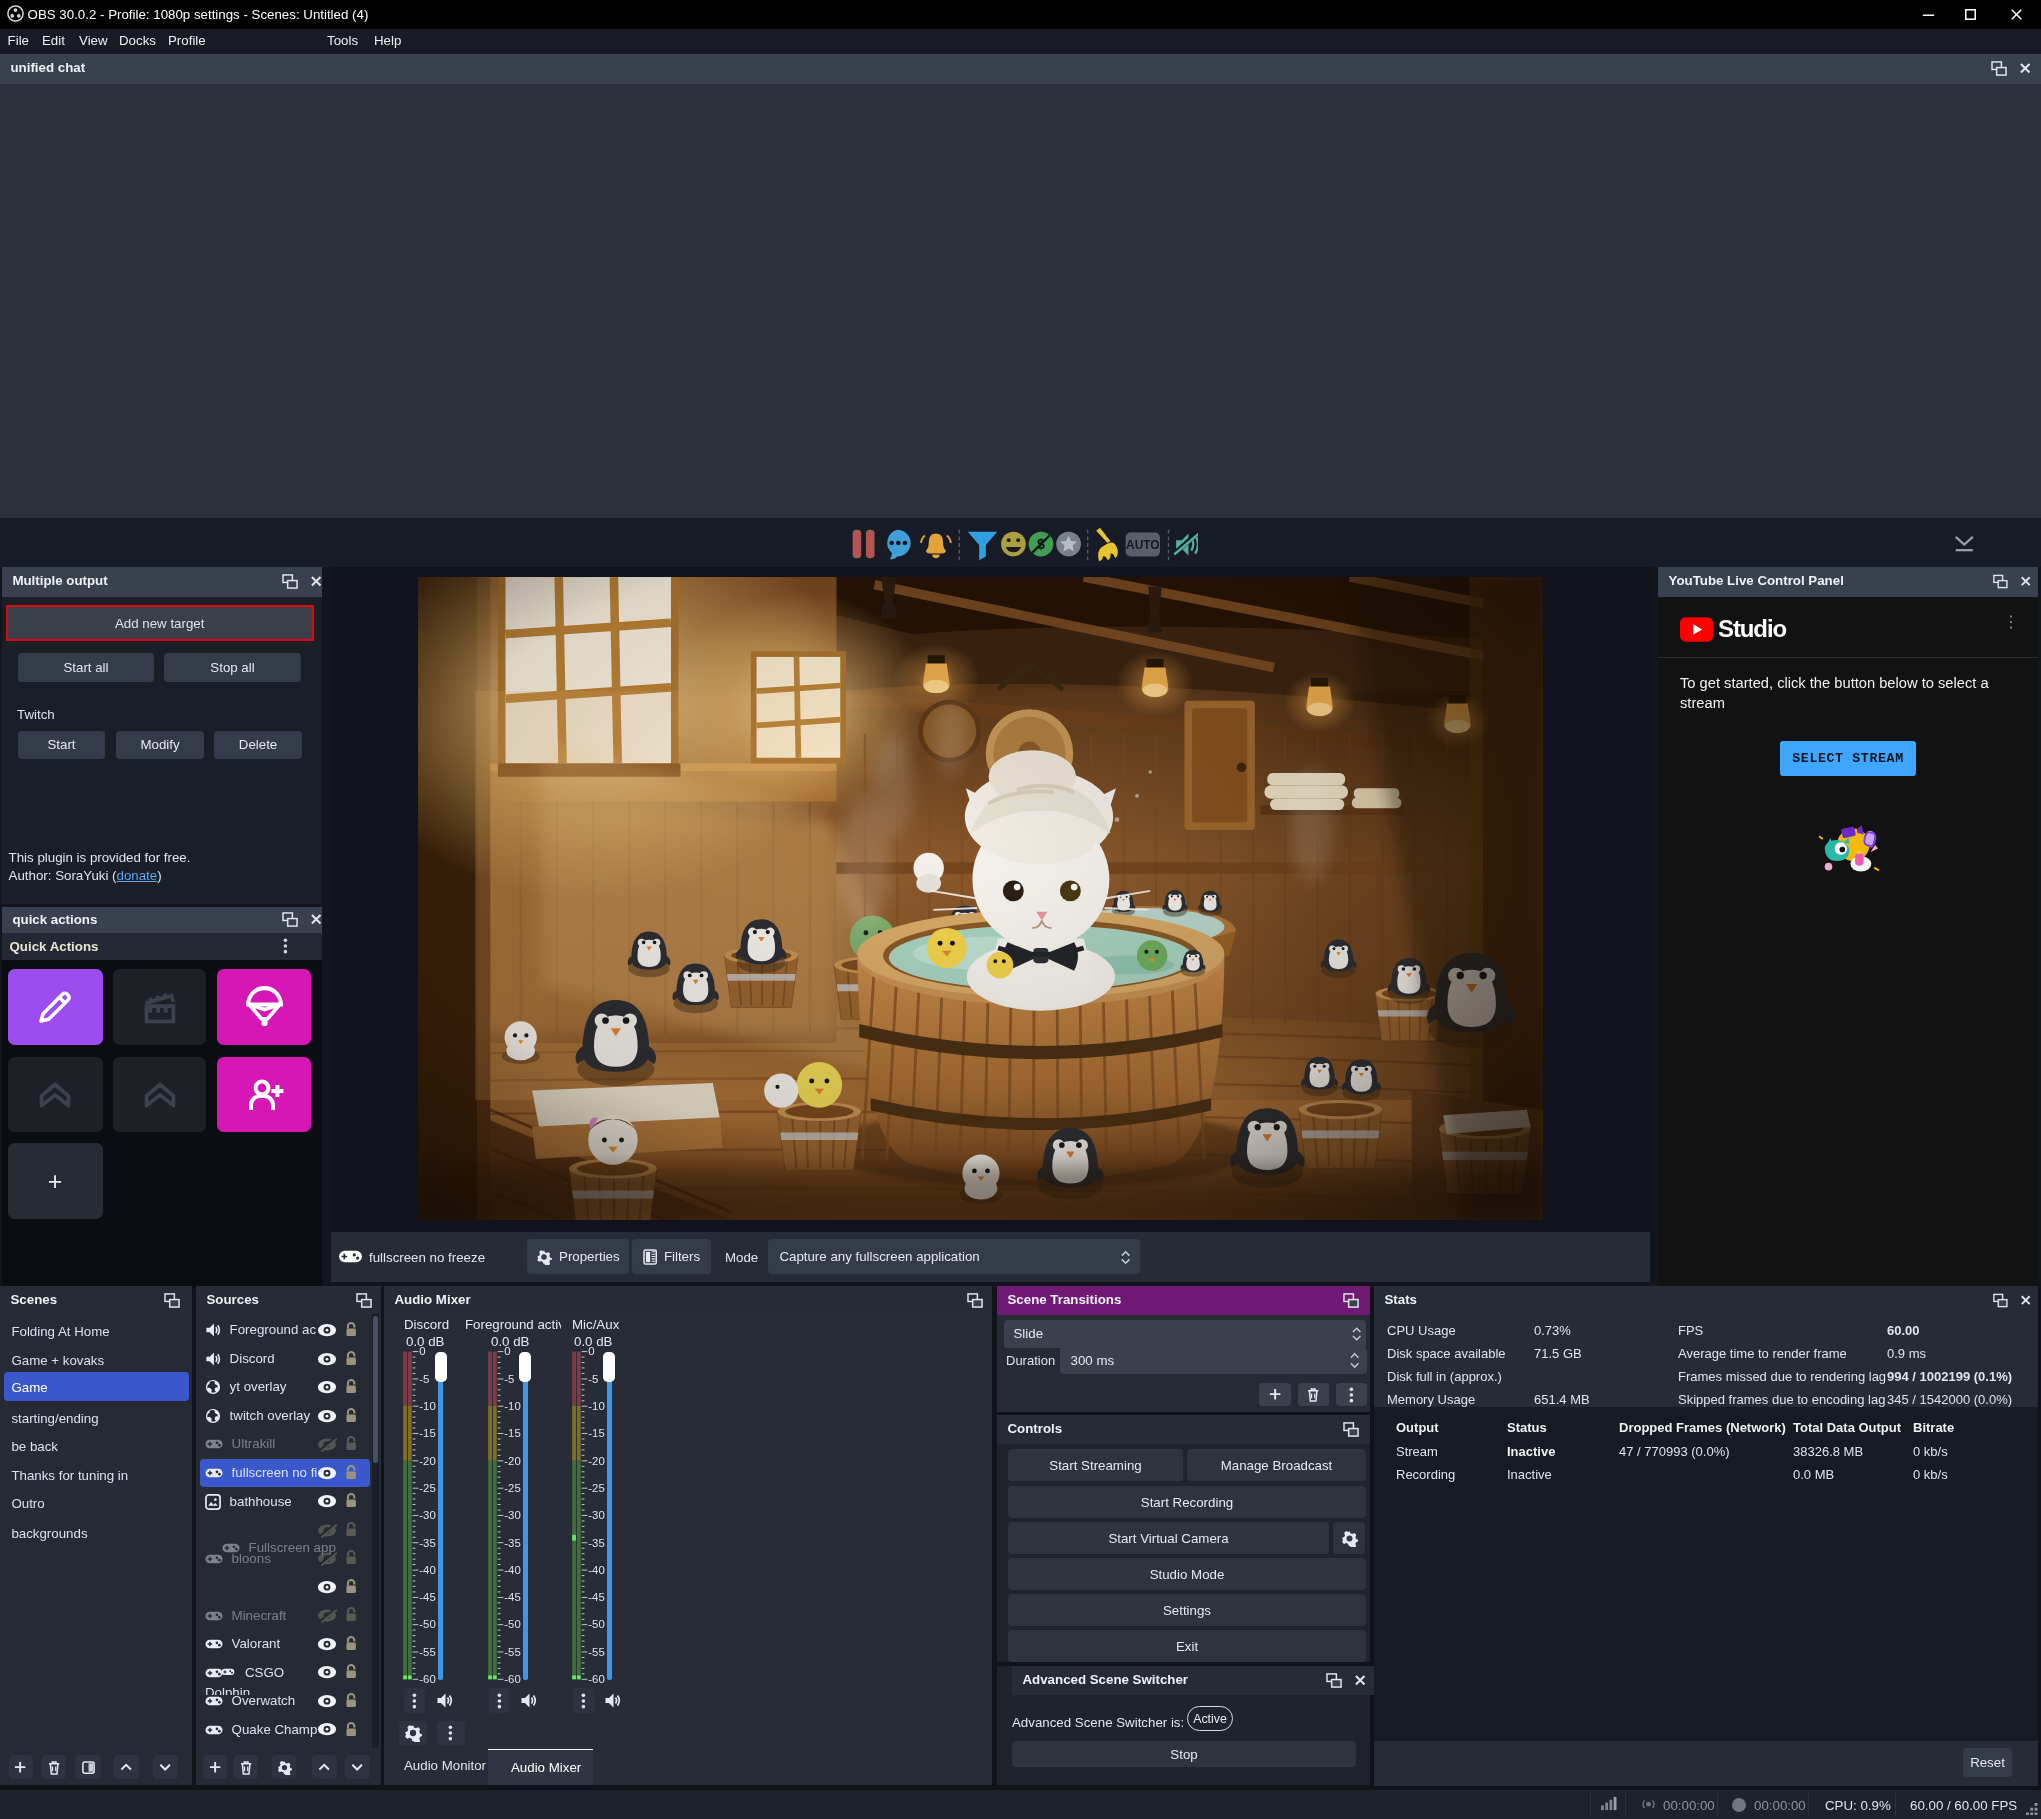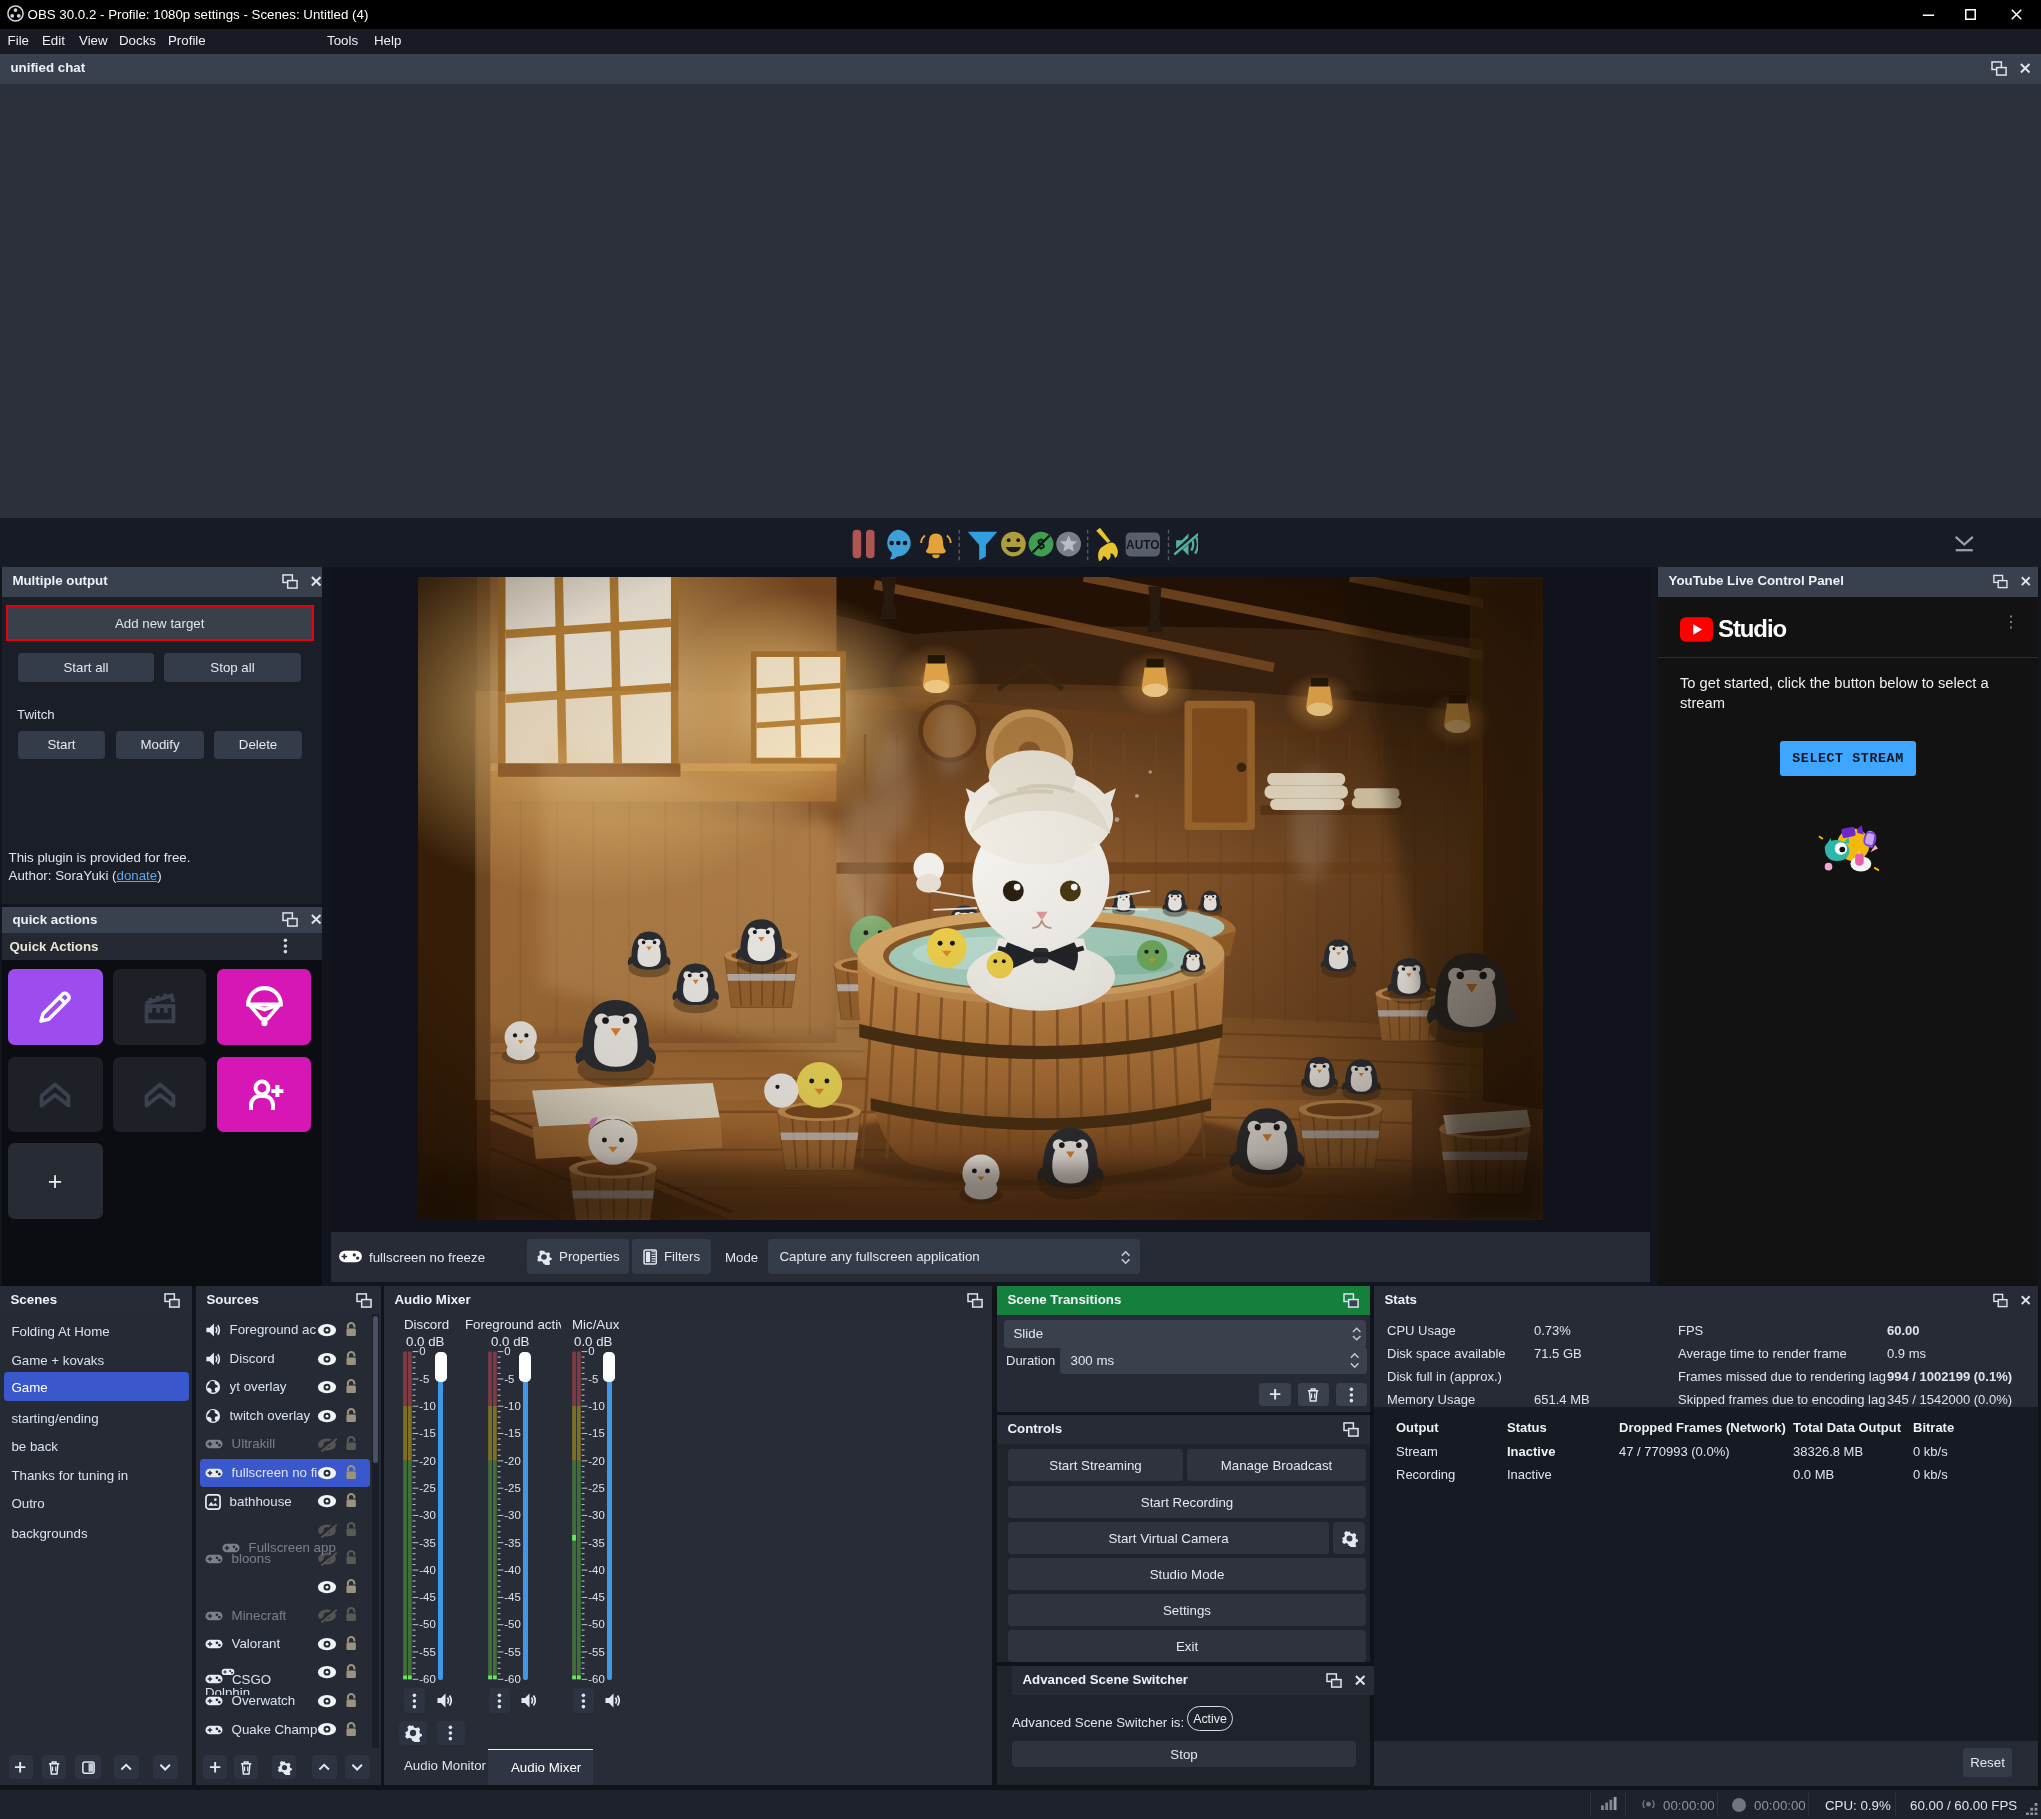--- a/index.html
+++ b/index.html
@@ -858,21 +858,21 @@
     </div>
 <div class="abs" style="left:317px;top:1637px;"><svg width="20" height="14.3" viewBox="0 0 21 15">
         <ellipse cx="10.5" cy="7.5" rx="9.5" ry="6.5" fill="#f0f3f8"></ellipse>
         <circle cx="10.5" cy="7.5" r="3.6" fill="#232834"></circle>
         <circle cx="10.5" cy="7.5" r="1.5" fill="#f0f3f8"></circle>
       </svg></div>
 <div class="abs" style="left:344px;top:1635px;"><svg width="14.3" height="17" viewBox="0 0 15 18">
         <path d="M3 8 V5.5 a4.5 4.5 0 0 1 9 0 V7 h-2.2 V5.5 a2.3 2.3 0 0 0 -4.6 0 V8 z" fill="#9a947f"></path>
         <rect x="2.5" y="8" width="10" height="8" rx="1.5" fill="#9a947f"></rect>
       </svg></div>
-<div class="abs" style="left:205px;top:1659px;height:27.6px;display:flex;align-items:flex-end;gap:9px;">
+<div class="abs" style="left:205px;top:1659px;height:27.6px;display:flex;align-items:center;gap:22px;">
       <svg width="18" height="16" viewBox="0 0 19 14">
         <rect x="0.5" y="2.5" width="18" height="9" rx="4.5" fill="#e8ecf2"></rect>
         <path d="M5.2 4.6 v4.8 M2.8 7 h4.8" stroke="#232834" stroke-width="1.5"></path>
         <circle cx="12.6" cy="5.8" r="1.4" fill="#232834"></circle>
         <circle cx="15.2" cy="8.2" r="1.4" fill="#232834"></circle>
       </svg>
       <span style="font-size:13.3px;color:#d9e2ee;white-space:nowrap;max-width:87px;overflow:hidden;display:inline-block;">CSGO</span>
     </div>
 <div class="abs" style="left:317px;top:1665px;"><svg width="20" height="14.3" viewBox="0 0 21 15">
         <ellipse cx="10.5" cy="7.5" rx="9.5" ry="6.5" fill="#f0f3f8"></ellipse>
@@ -1279,21 +1279,21 @@
       <circle cx="2.5" cy="2.5" r="1.9" fill="#dfe3ea"></circle>
       <circle cx="2.5" cy="8.5" r="1.9" fill="#dfe3ea"></circle>
       <circle cx="2.5" cy="14.5" r="1.9" fill="#dfe3ea"></circle>
     </svg>
   </div>
 <div class="abs" style="left:404px;top:1758px;font-size:13.3px;color:#dfe3ea;">Audio Monitor</div>
 <div class="abs" style="left:488px;top:1749px;width:105px;height:36px;background:#2f3542;border-top:1.9px solid #f0f2f5;"></div>
 <div class="abs" style="left:511px;top:1760px;font-size:13.3px;color:#fff;">Audio Mixer</div>
 
 <div class="abs" style="left:997px;top:1286px;width:373px;height:126px;background:#262a34;"></div>
-<div class="hdr" style="background:#15803d;left:997px;top:1286px;width:373px;height:28.5px;">Scene Transitions</div>
+<div class="hdr" style="background:#701a75;left:997px;top:1286px;width:373px;height:28.5px;">Scene Transitions</div>
 <svg class="abs" style="left:1343px;top:1293px;" width="17" height="15" viewBox="0 0 18 16">
     <rect x="1" y="1" width="10" height="8" fill="none" stroke="#dfe3ea" stroke-width="1.6"></rect>
     <rect x="6" y="7" width="10" height="8" fill="#39404e" stroke="#dfe3ea" stroke-width="1.6"></rect>
   </svg>
 <div class="abs" style="left:1004px;top:1320px;width:362px;height:27.6px;background:#3a404c;border-radius:3.8px;font-size:13.3px;line-height:27.6px;padding-left:9.5px;color:#e4e8ef;">Slide</div>
 <svg class="abs" style="left:1351px;top:1326px;" width="11.4" height="16" viewBox="0 0 12 17">
     <path d="M2 6.5 L6 2.5 L10 6.5 M2 10.5 L6 14.5 L10 10.5" fill="none" stroke="#c6cbd4" stroke-width="1.5"></path>
   </svg>
 <div class="abs" style="left:1006px;top:1353px;font-size:13px;color:#dfe3ea;">Duration</div>
 <div class="abs" style="left:1060px;top:1347px;width:307px;height:27px;background:#3a404c;border-radius:3.8px;font-size:13.3px;line-height:27px;padding-left:10.5px;color:#e4e8ef;">300 ms</div>

